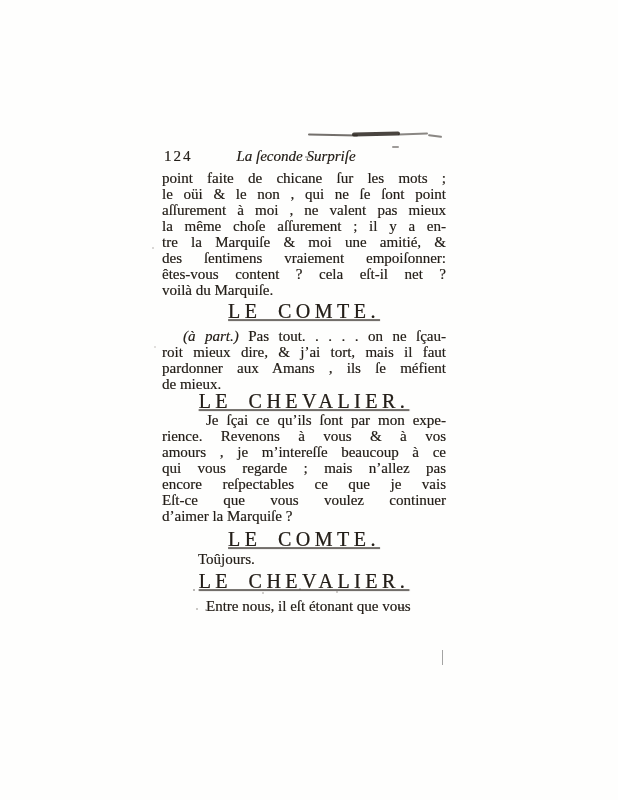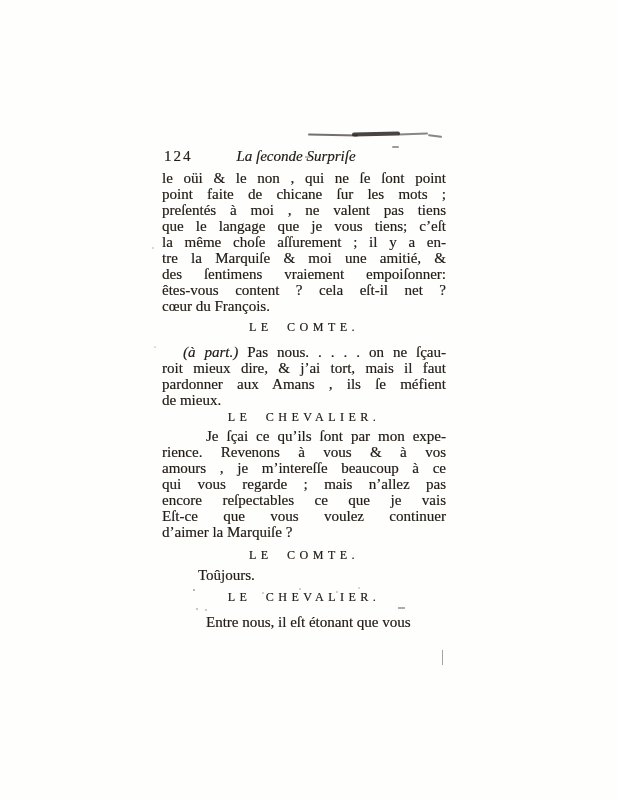--- a/index.html
+++ b/index.html
@@ -56,27 +56,28 @@
   .line.j {
     white-space: normal;
     text-align: justify;
     text-align-last: justify;
   }
   .ind1 { text-indent: 21px; }
   .ind2 { text-indent: 44px; }
   .ind3 { text-indent: 36px; }
   .it { font-style: italic; }
   .speaker {
-    font-size: 12px;
+    font-size: 20px;
     line-height: 18px;
     font-weight: normal;
     letter-spacing: 4.5px;
     word-spacing: 7px;
     text-align: center;
     margin: 0;
+    text-decoration: underline;
   }
   .sp1 { margin: 4px 0 8px 0; }
   .sp2 { margin: 0 0 2px 0; }
   .sp3 { margin: 6px 0 3px 0; }
   .sp4 { margin: 5px 0 8px 0; }
   
   .artifact { position: absolute; background: #2a241f; }
   .smudge-a { left: 308px; top: 134px; width: 50px; height: 2px;  transform: rotate(1deg);  opacity: .65; border-radius: 2px; }
   .smudge-b { left: 352px; top: 132px; width: 48px; height: 3.5px; transform: rotate(-1deg); opacity: .85; border-radius: 2px; }
   .smudge-c { left: 398px; top: 133px; width: 30px; height: 2px;  transform: rotate(-2deg); opacity: .55; border-radius: 2px; }
@@ -121,35 +122,34 @@
     </div>
 
     <div class="col">
 
       <div class="pagehead">
         <span class="pagenum">124</span>
         <span class="rtitle">La ſeconde Surpriſe</span>
       </div>
 
       <div class="para">
+        <div class="line j">point faite de chicane ſur les mots ;</div>
         <div class="line j">le oüi &amp; le non , qui ne ſe ſont point</div>
-        <div class="line j">point faite de chicane ſur les mots ;</div>
-        <div class="line j">preſentés à moi , ne valent pas tiens</div>
-        <div class="line j">que le langage que je vous tiens; c’eſt</div>
+        <div class="line j">aſſurement à moi , ne valent pas mieux</div>
         <div class="line j">la même choſe aſſurement ; il y a en-</div>
         <div class="line j">tre la Marquiſe &amp; moi une amitié, &amp;</div>
         <div class="line j">des ſentimens vraiement empoiſonner:</div>
         <div class="line j">êtes-vous content ? cela eſt-il net ?</div>
-        <div class="line">cœur du François.</div>
+        <div class="line">voilà du Marquiſe.</div>
       </div>
 
       <div class="speaker sp1">LE COMTE.</div>
 
       <div class="para">
-        <div class="line j ind1"><span class="it">(à part.)</span><span> Pas nous. . . . . on ne ſçau-</span></div>
+        <div class="line j ind1"><span class="it">(à part.)</span><span> Pas tout. . . . . on ne ſçau-</span></div>
         <div class="line j">roit mieux dire, &amp; j’ai tort, mais il faut</div>
         <div class="line j">pardonner aux Amans , ils ſe méfient</div>
         <div class="line">de mieux.</div>
       </div>
 
       <div class="speaker sp2">LE CHEVALIER.</div>
 
       <div class="para">
         <div class="line j ind2">Je ſçai ce qu’ils ſont par mon expe-</div>
         <div class="line j">rience. Revenons à vous &amp; à vos</div>

